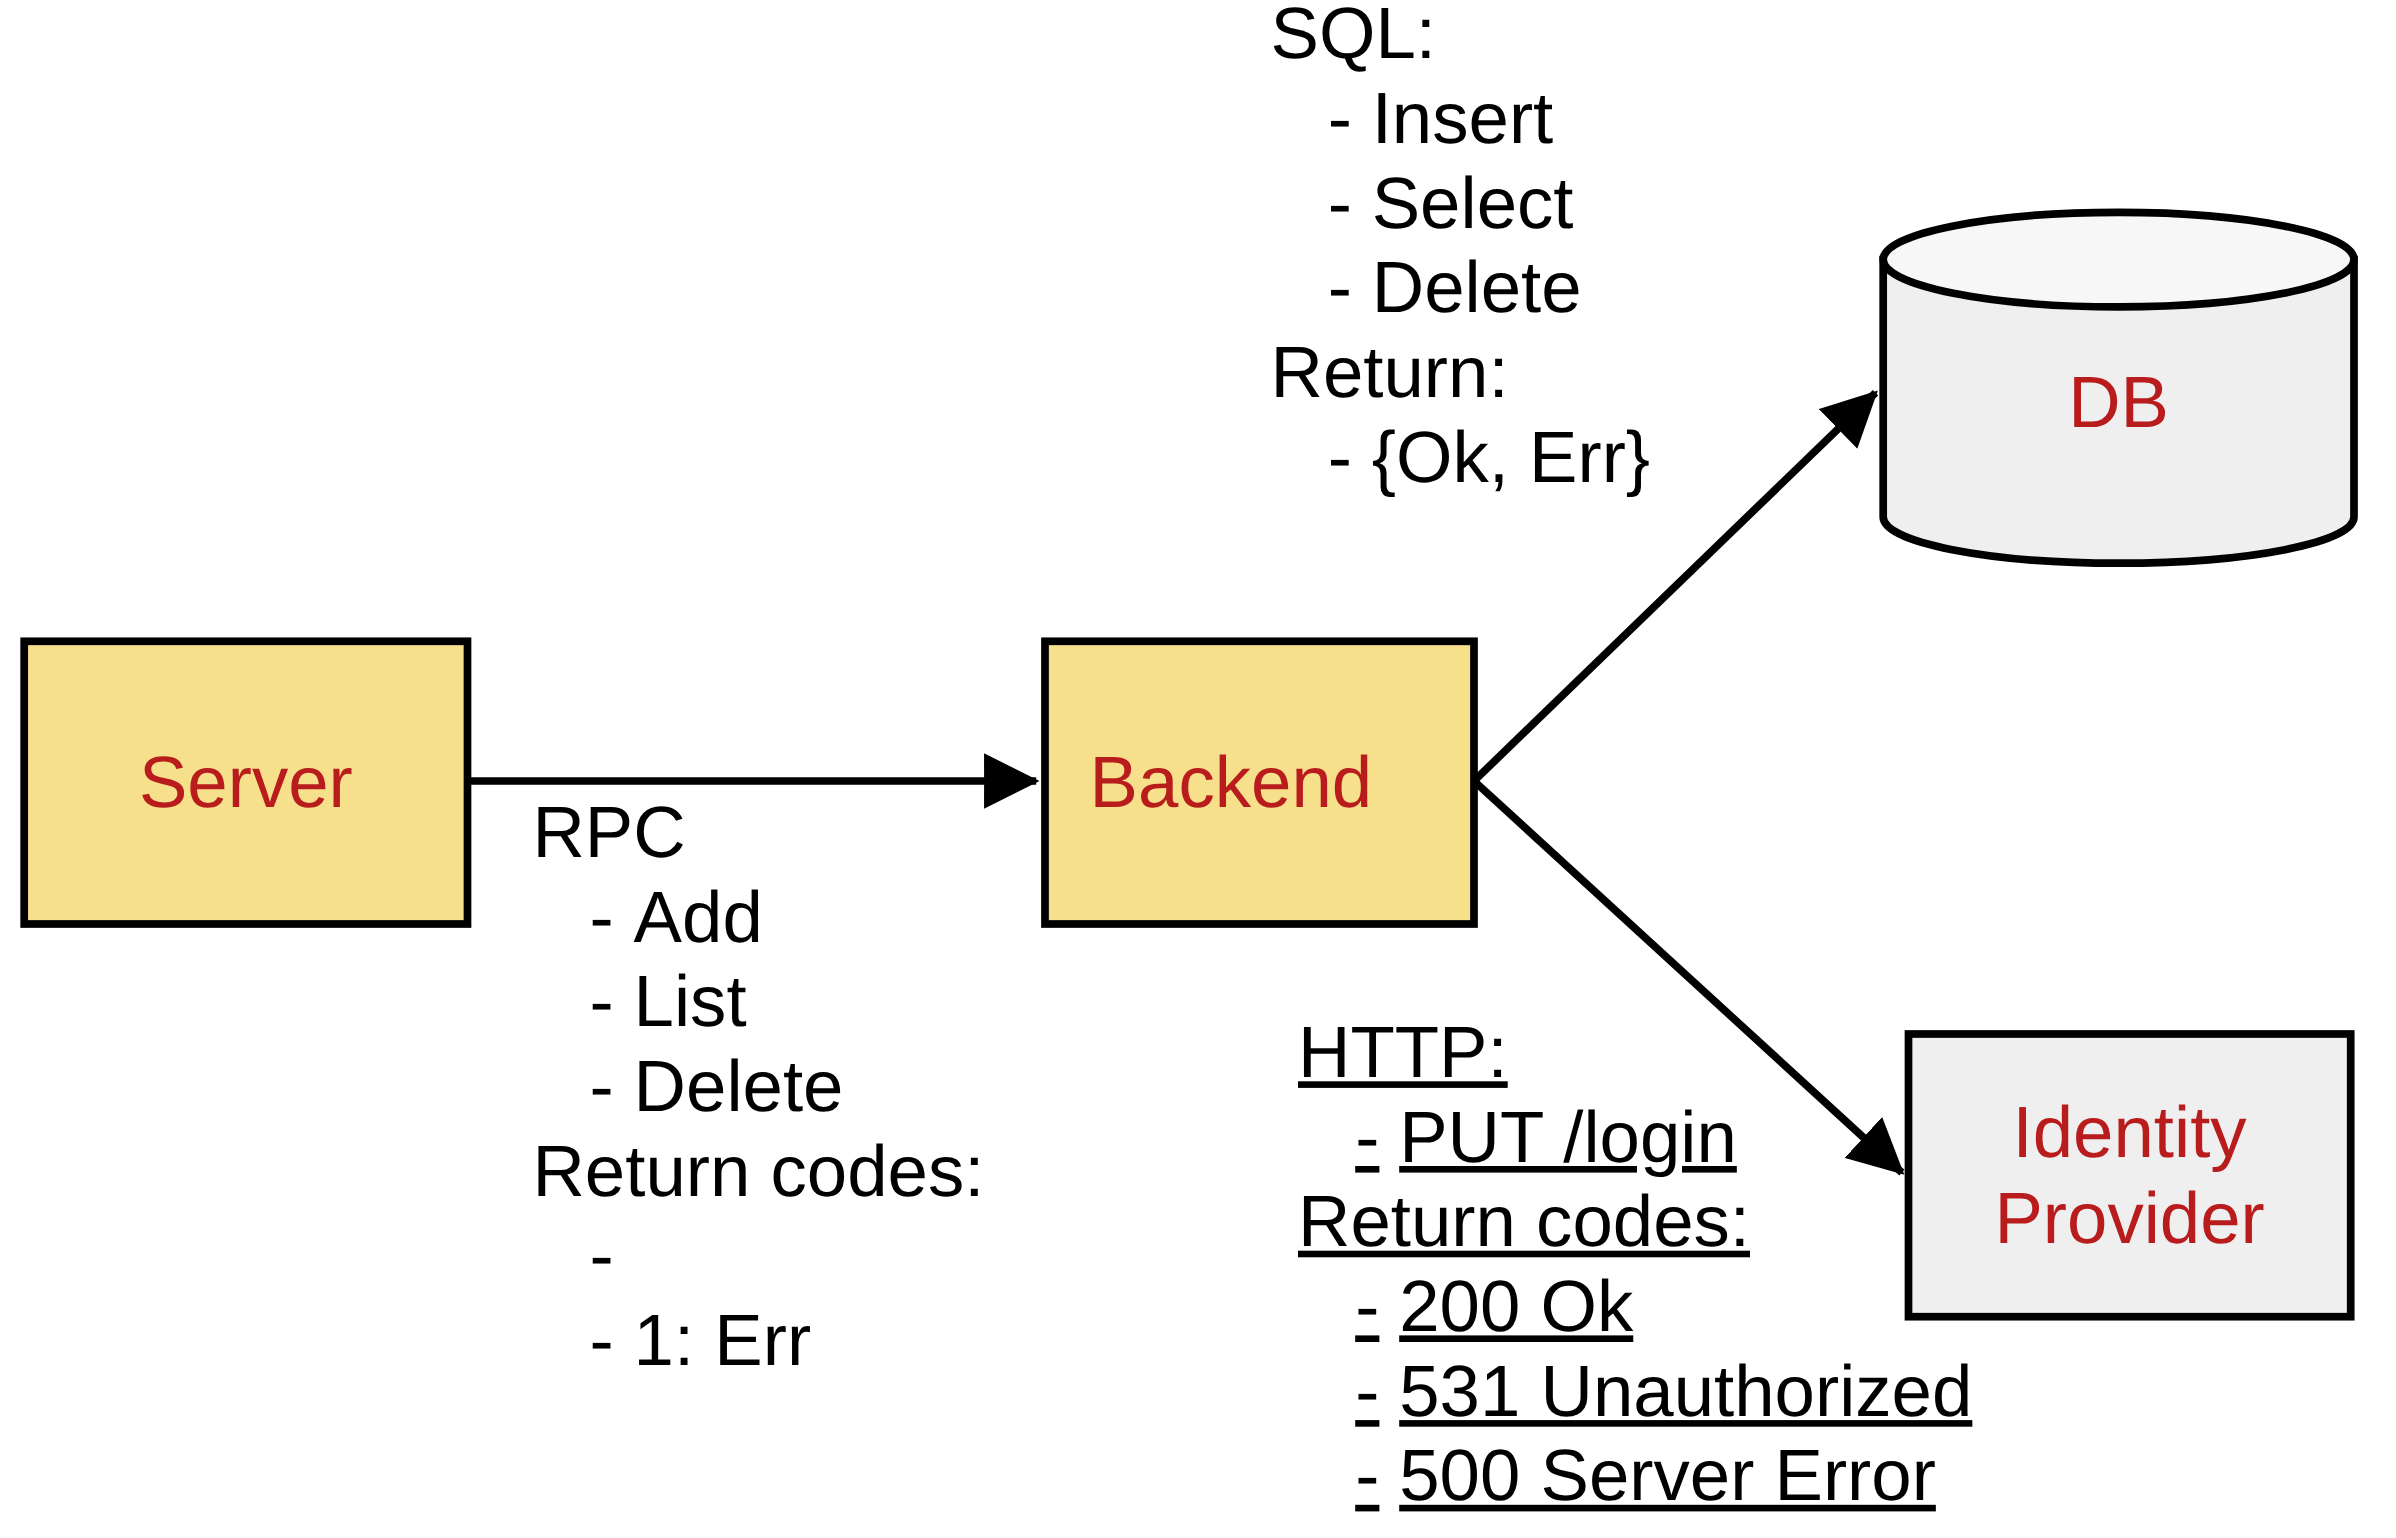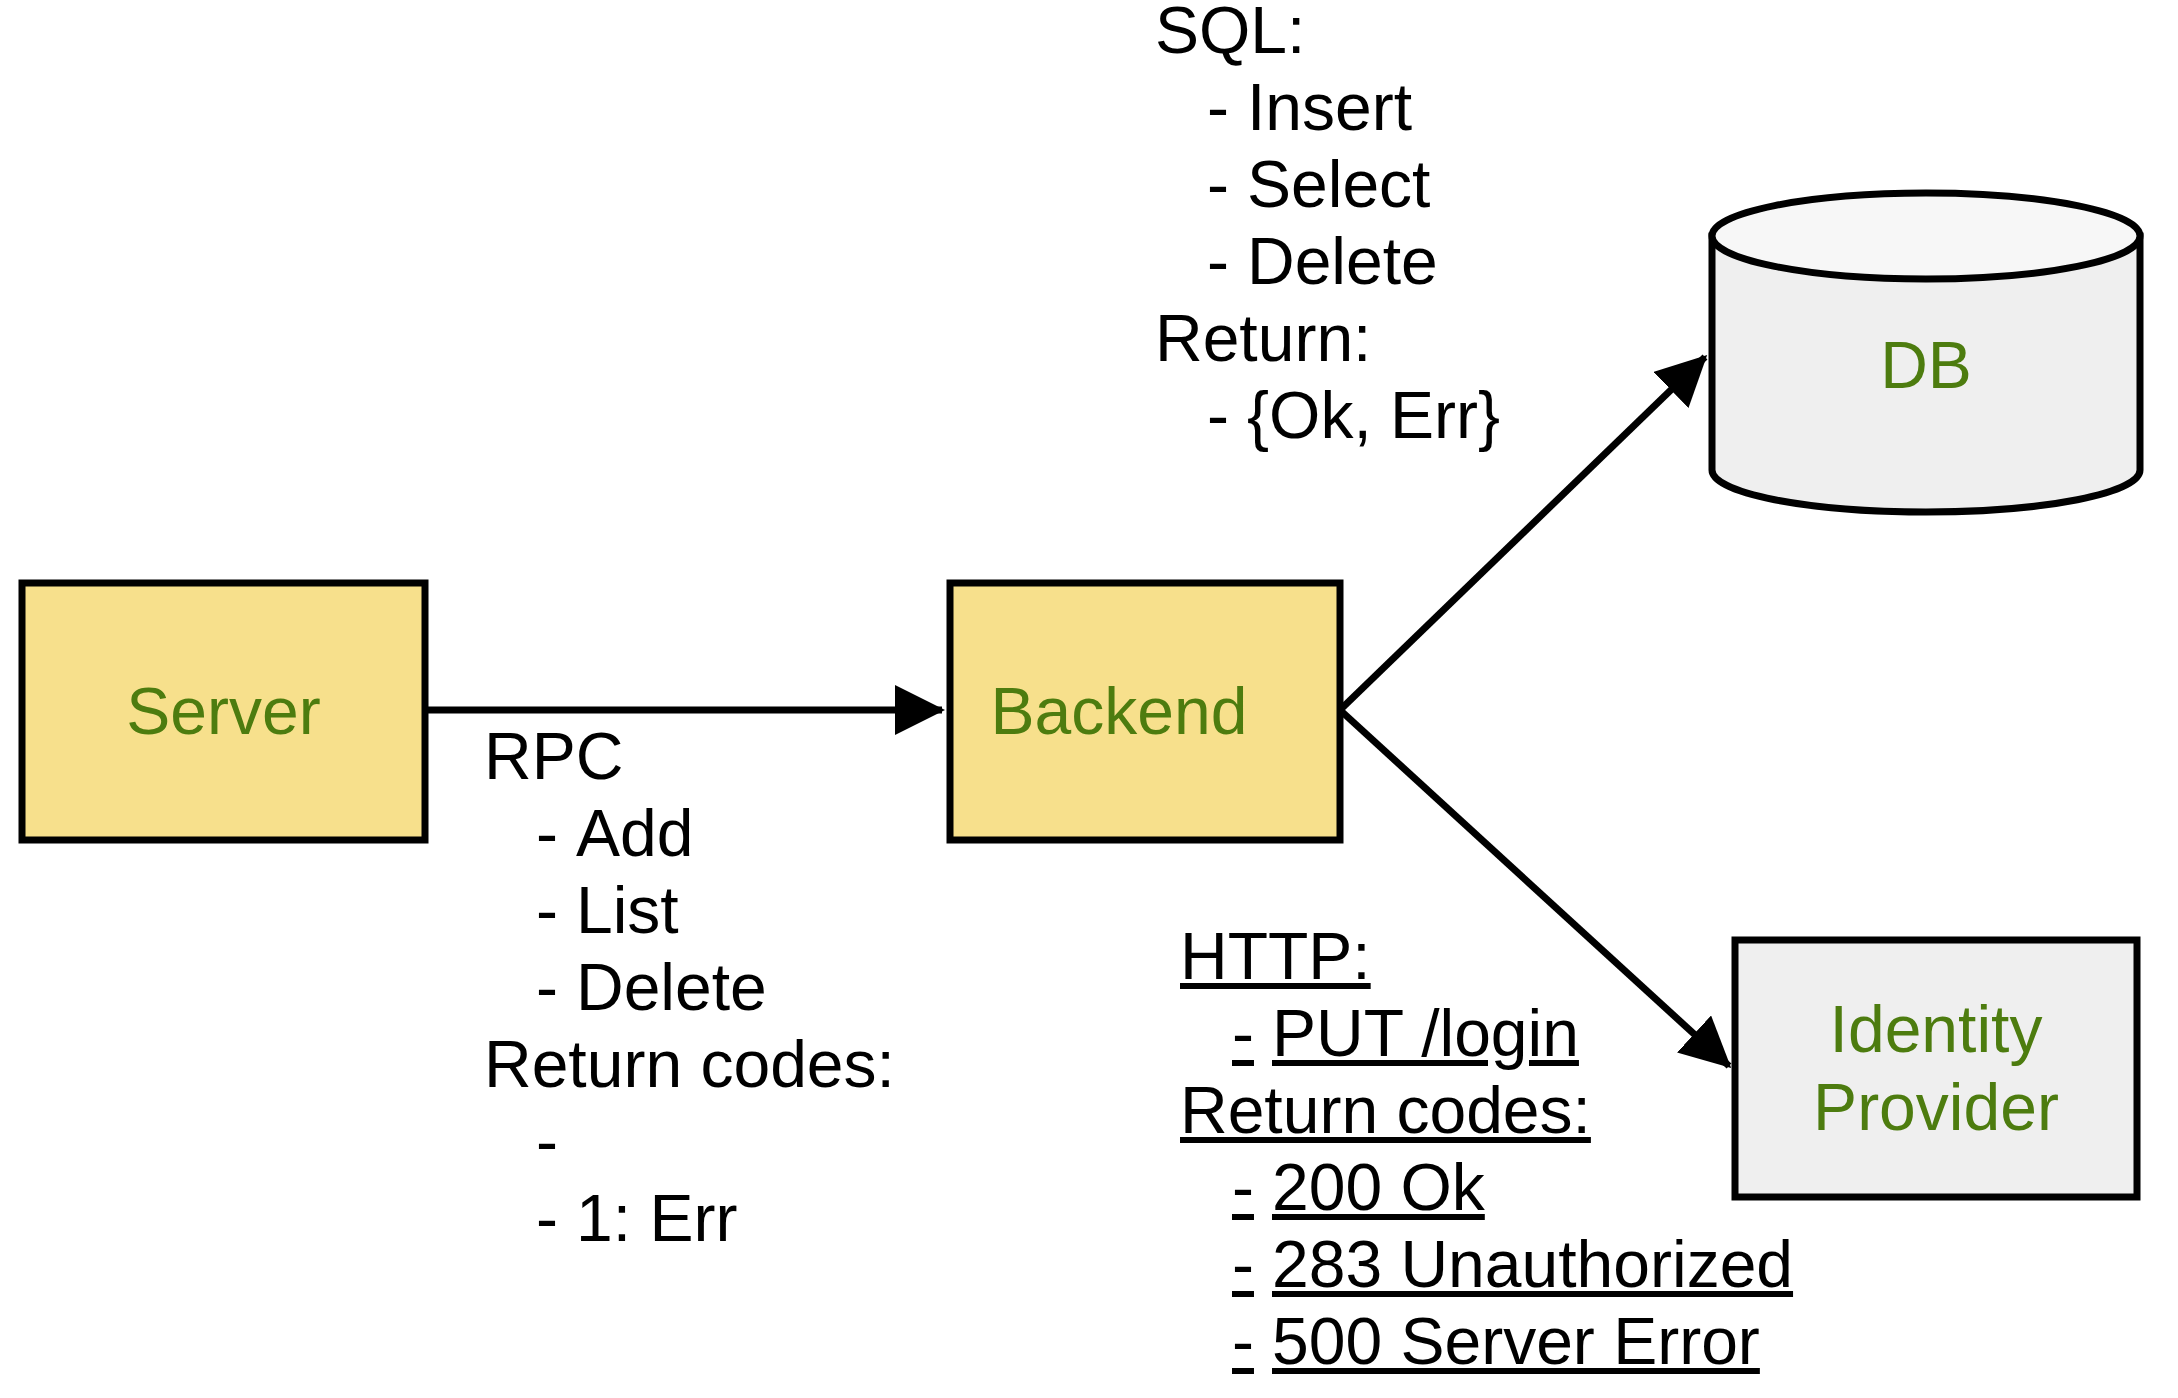--- a/index.html
+++ b/index.html
@@ -23,21 +23,21 @@
     top: 0;
     width: 2178px;
     height: 1398px;
   }
   .node-label {
     position: absolute;
     display: flex;
     align-items: center;
     justify-content: center;
     text-align: center;
-    color: #4d7c0f;
+    color: #b91c1c;
     font-size: 66px;
     line-height: 1.18;
     font-family: "Liberation Sans", sans-serif;
     pointer-events: none;
     white-space: pre-line;
   }
   .ann {
     position: absolute;
     color: #000000;
     font-size: 66px;
@@ -160,21 +160,21 @@
     </div>
 
     <span class="ann-head">Return codes:</span>
 
     <div class="ann-item">
       <span class="ann-dash">-</span>
       <span class="ann-text">200 Ok</span>
     </div>
     <div class="ann-item">
       <span class="ann-dash">-</span>
-      <span class="ann-text">283 Unauthorized</span>
+      <span class="ann-text">531 Unauthorized</span>
     </div>
     <div class="ann-item">
       <span class="ann-dash">-</span>
       <span class="ann-text">500 Server Error</span>
     </div>
   </div>
 
 </div>
 
 </body></html>

